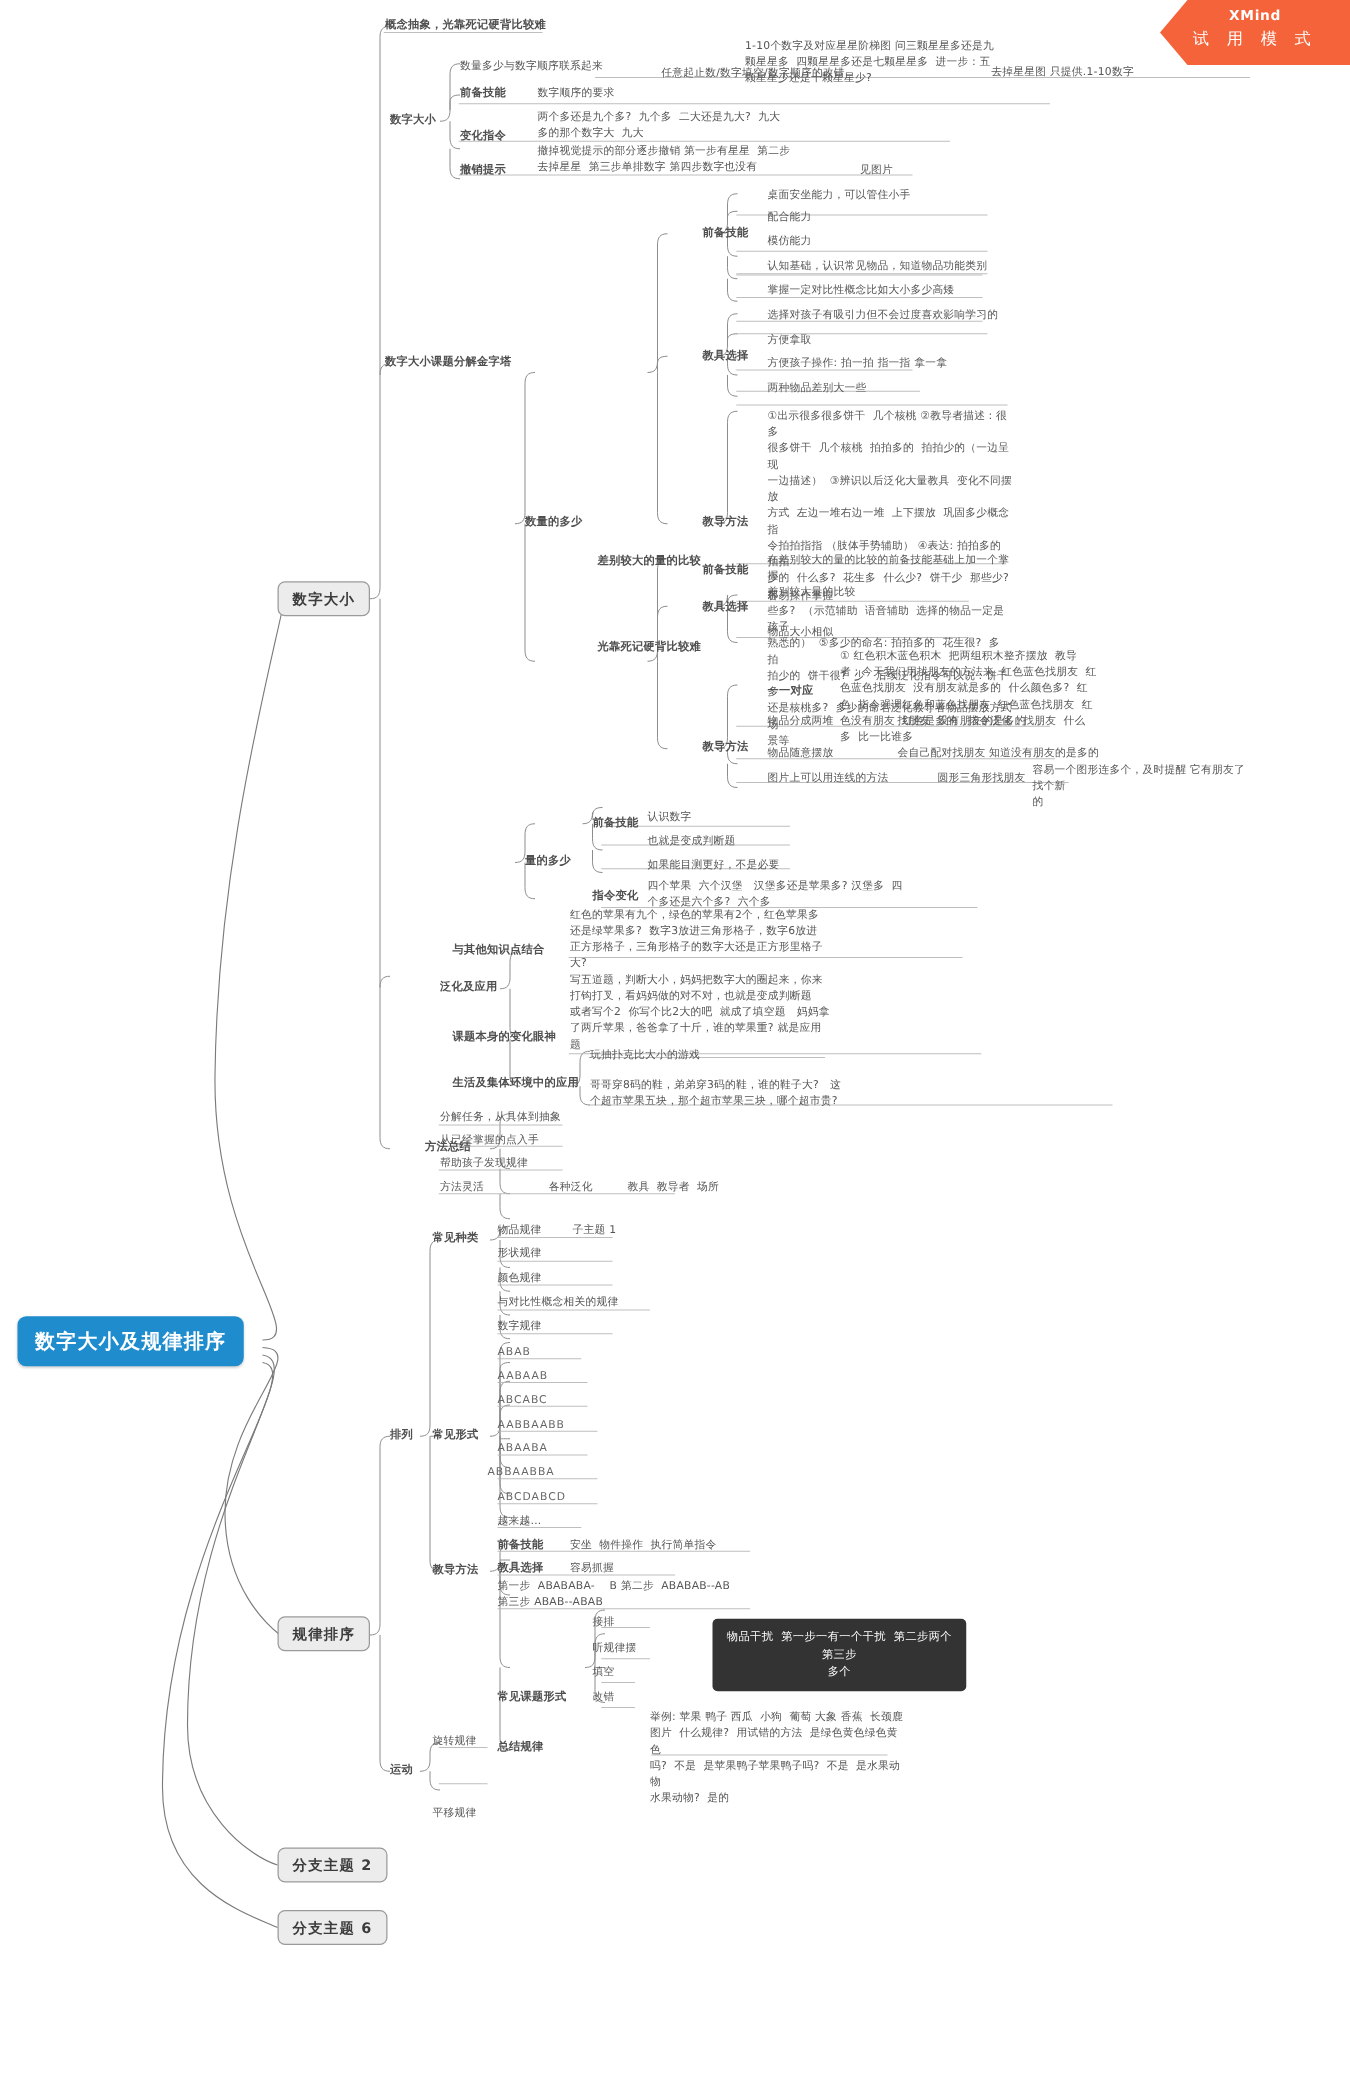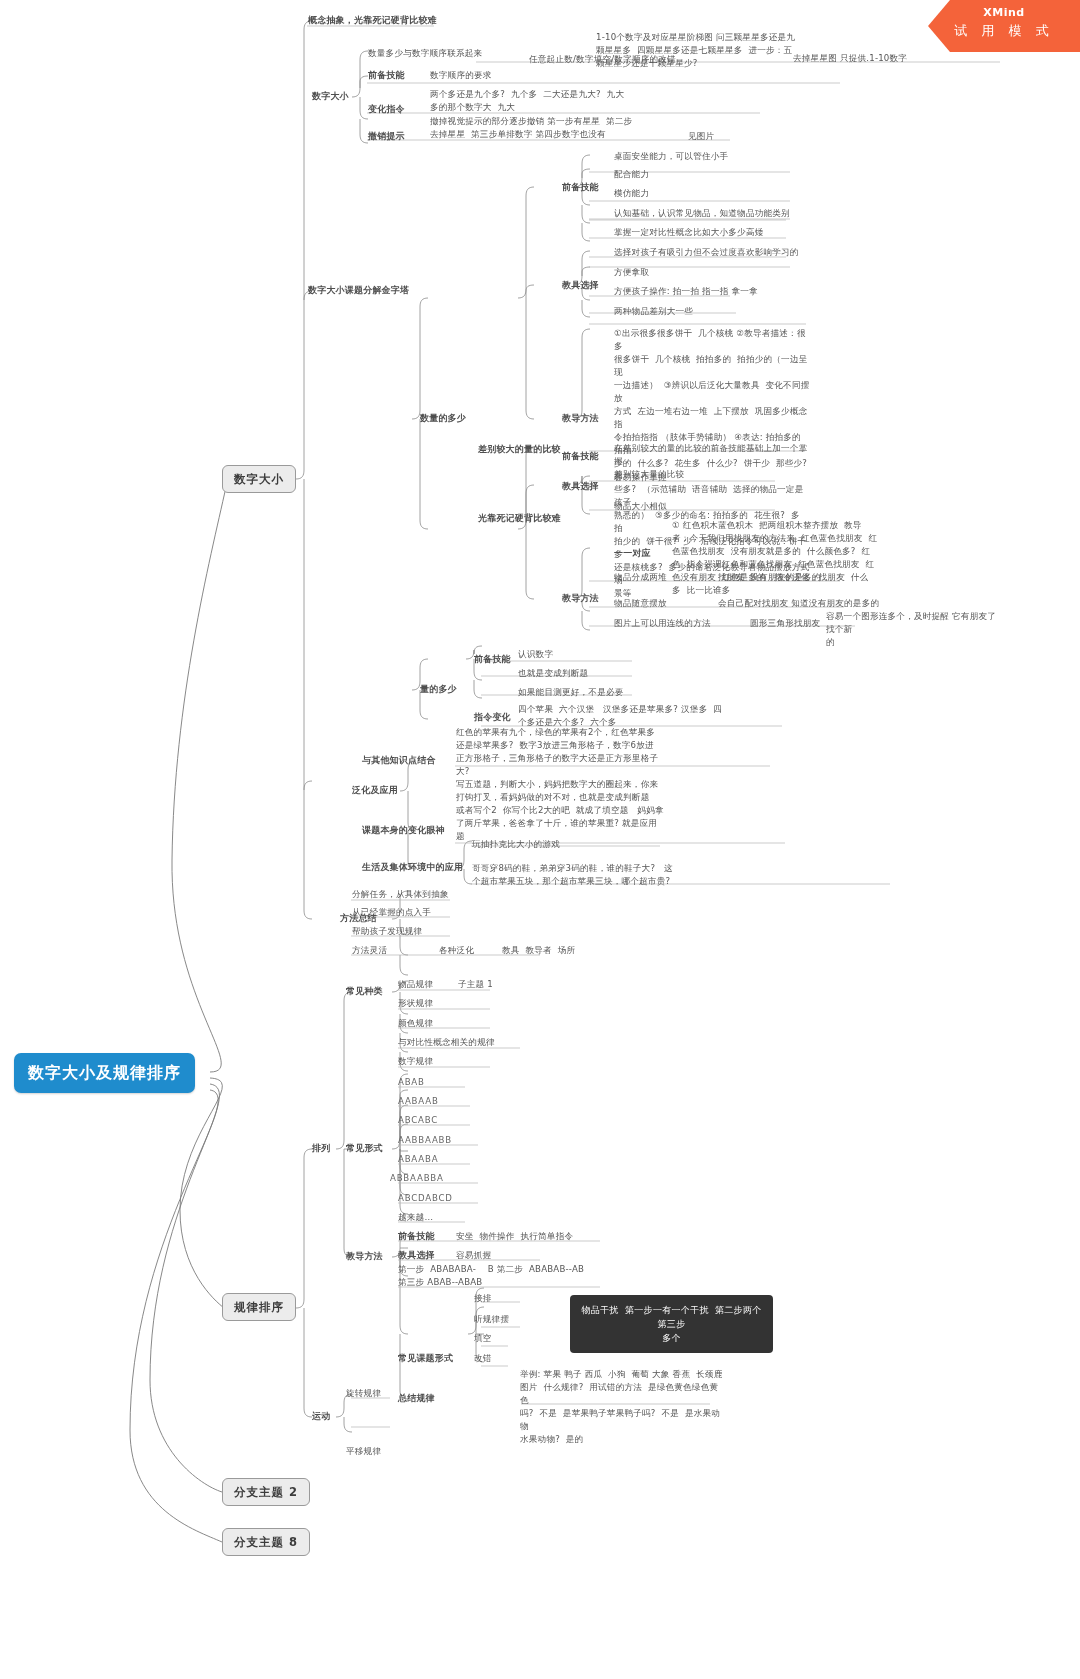--- a/index.html
+++ b/index.html
@@ -261,21 +261,21 @@
   <div id="trial">
     <div class="brand">XMind</div>
     <div class="mode">试 用 模 式</div>
   </div>
 
   <div class="node root" style="left:14px; top:1053px;">数字大小及规律排序</div>
 
   <div class="node main-topic" style="left:222px; top:465px;">数字大小</div>
   <div class="node main-topic" style="left:222px; top:1293px;">规律排序</div>
   <div class="node main-topic" style="left:222px; top:1478px;">分支主题 2</div>
-  <div class="node main-topic" style="left:222px; top:1528px;">分支主题 8</div>
+  <div class="node main-topic" style="left:222px; top:1528px;">分支主题 6</div>
 
   <div class="node sub" style="left:308px; top:14px;">概念抽象，光靠死记硬背比较难</div>
   <div class="node sub" style="left:308px; top:284px;">数字大小课题分解金字塔</div>
 
   <div class="node sub" style="left:312px; top:90px;">数字大小</div>
   <div class="node leaf" style="left:368px; top:47px;">数量多少与数字顺序联系起来</div>
   <div class="node leaf" style="left:596px; top:31px; width:200px;">1-10个数字及对应星星阶梯图 问三颗星星多还是九
 颗星星多  四颗星星多还是七颗星星多  进一步：五
 颗星星少还是十颗星星少?</div>
   <div class="node leaf" style="left:793px; top:52px;">去掉星星图 只提供.1-10数字</div>

